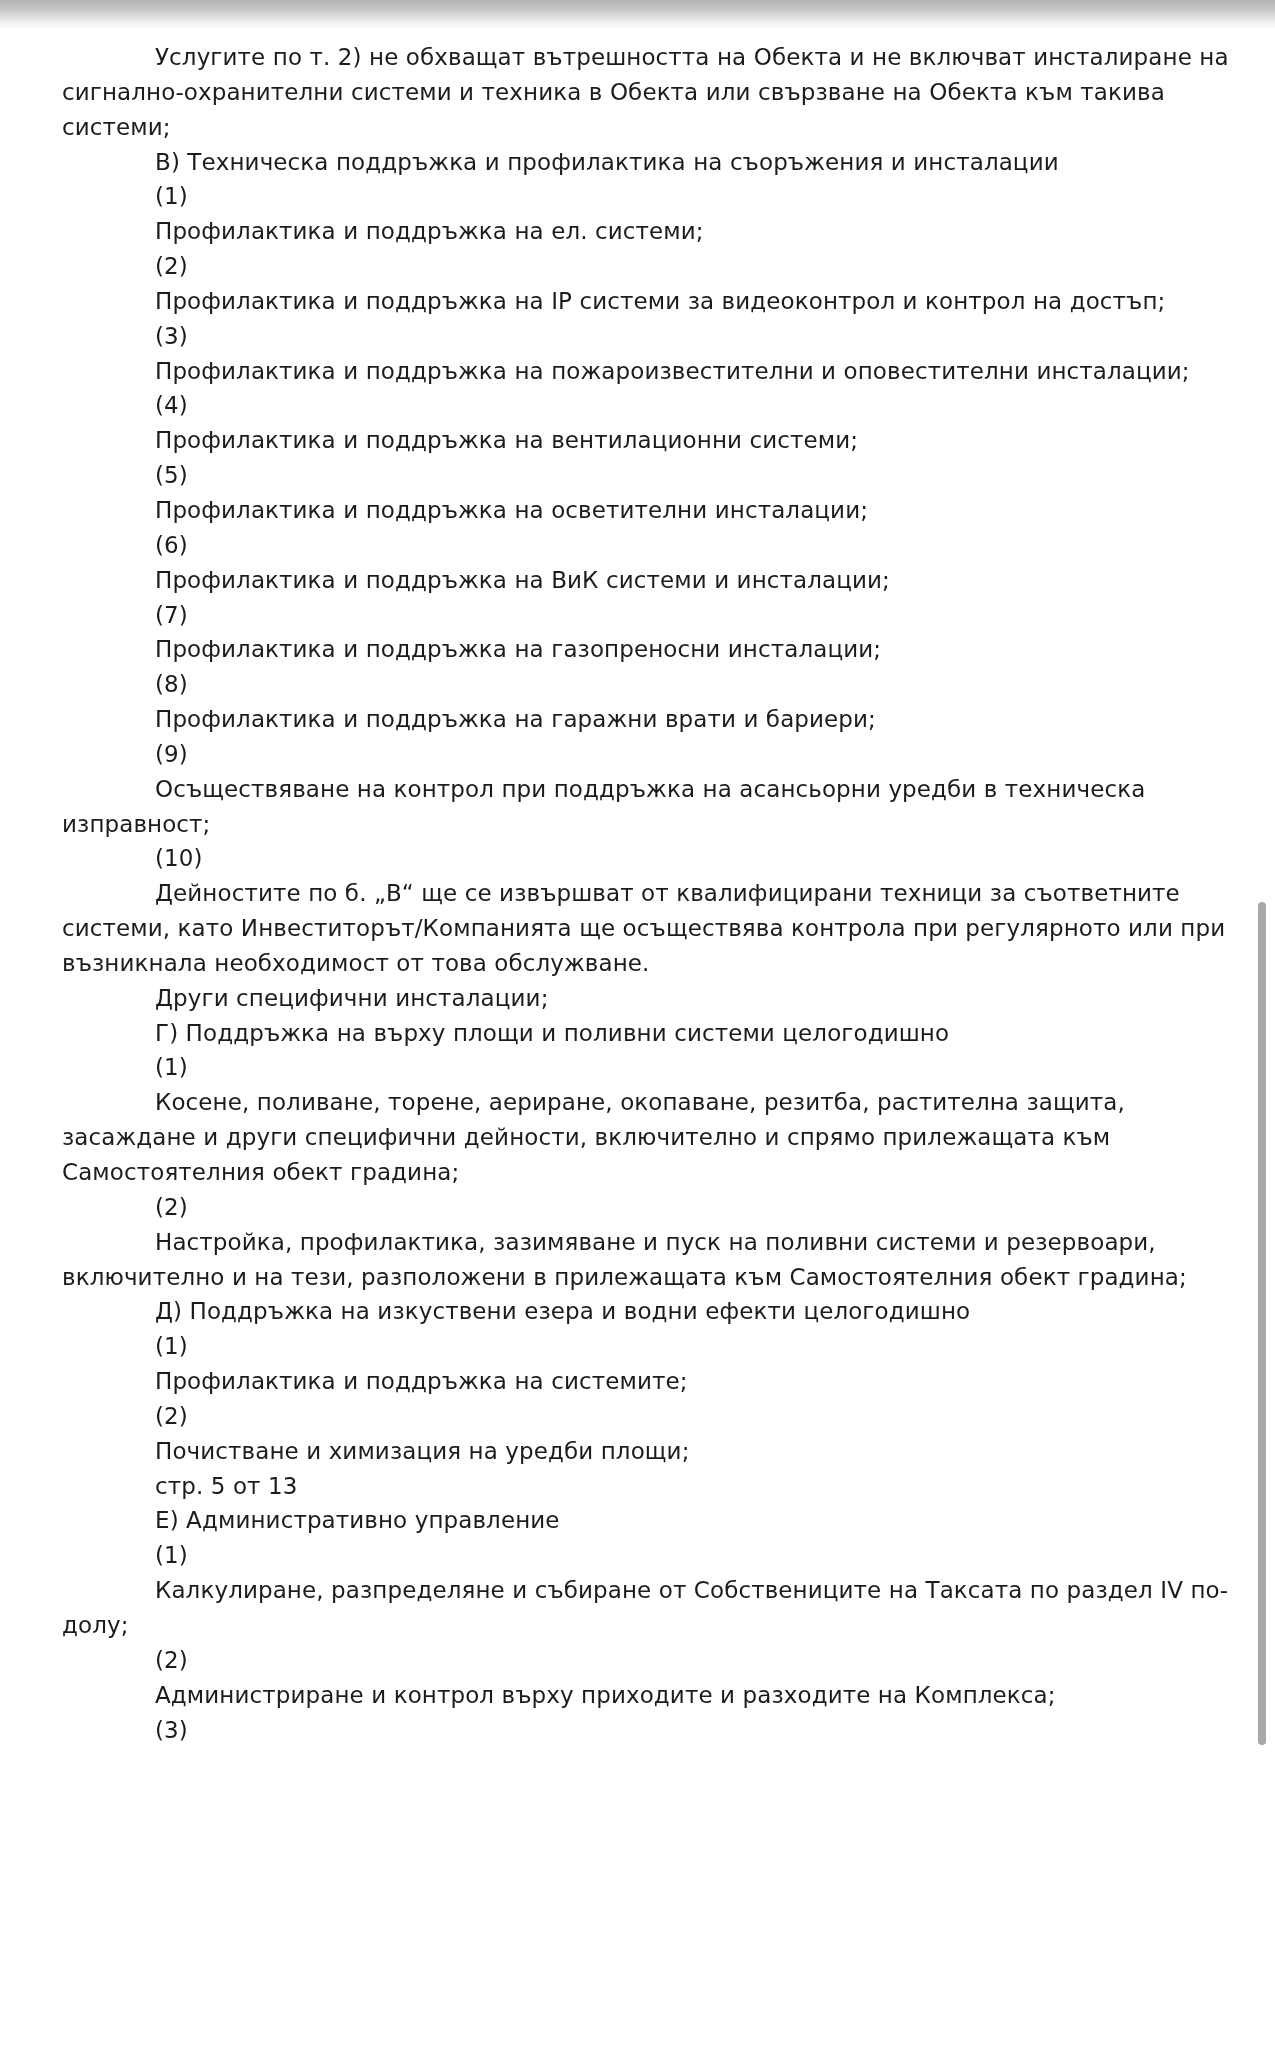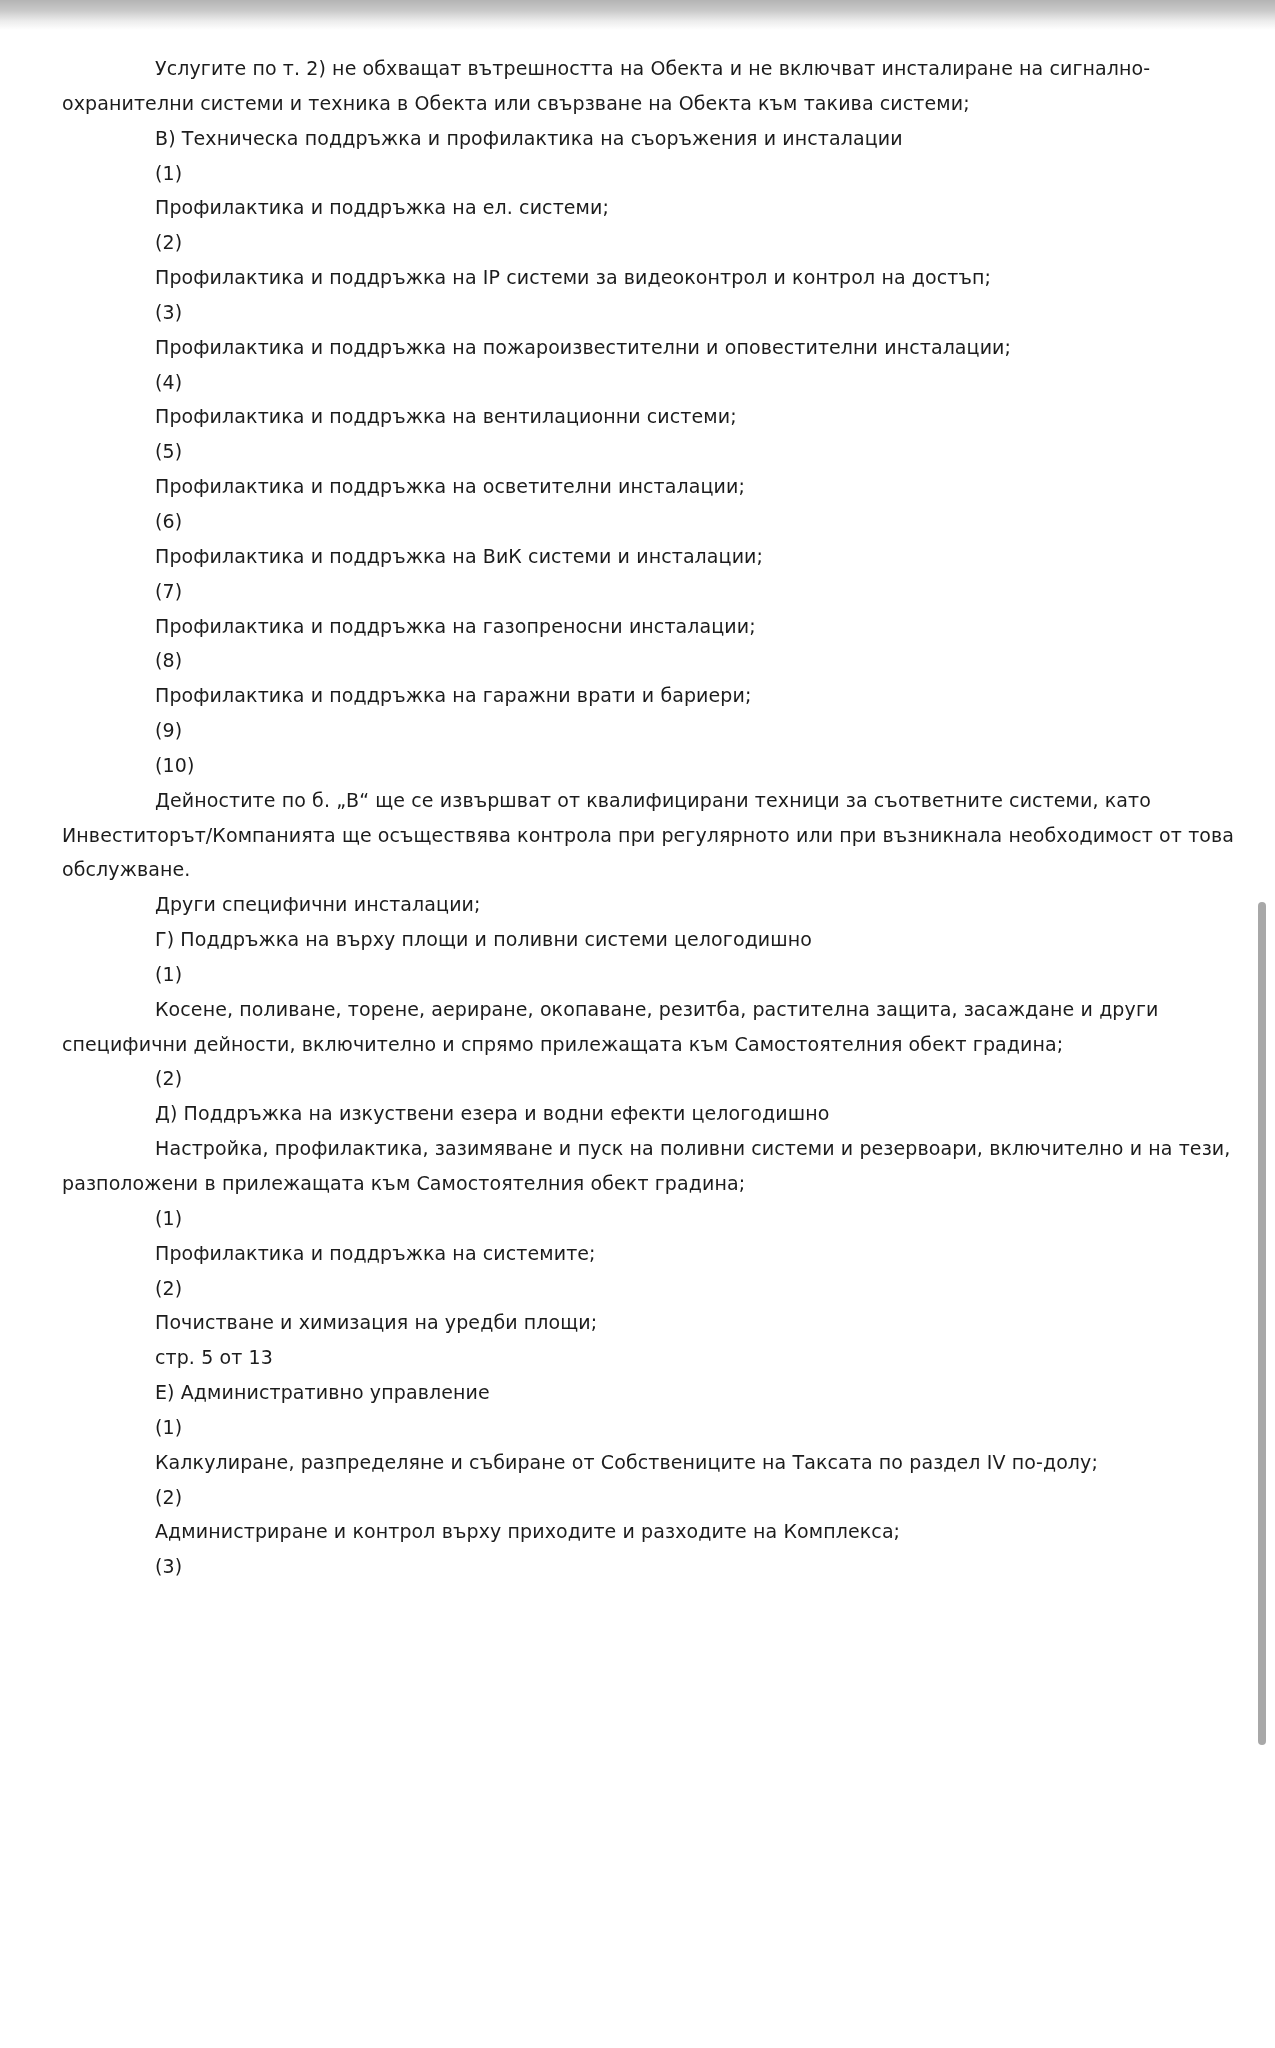--- a/index.html
+++ b/index.html
@@ -18,23 +18,23 @@
   .top-shadow {
     position: absolute;
     left: 0; top: 0;
     width: 1275px;
     height: 30px;
     background: linear-gradient(to bottom, #b4b4b4 0%, #c9c9c9 35%, #ececec 70%, #ffffff 100%);
   }
   .doc {
     position: absolute;
     left: 62px;
-    top: 51px;
+    top: 40px;
     width: 1180px;
-    font-size: 19px;
+    font-size: 23px;
     line-height: 34.85px;
     letter-spacing: 0.1px;
   }
   .p {
     margin: 0;
     text-indent: 93px;
     white-space: normal;
   }
   .scrollbar {
     position: absolute;
@@ -64,29 +64,30 @@
   <p class="p">Профилактика и поддръжка на вентилационни системи;</p>
   <p class="p">(5)</p>
   <p class="p">Профилактика и поддръжка на осветителни инсталации;</p>
   <p class="p">(6)</p>
   <p class="p">Профилактика и поддръжка на ВиК системи и инсталации;</p>
   <p class="p">(7)</p>
   <p class="p">Профилактика и поддръжка на газопреносни инсталации;</p>
   <p class="p">(8)</p>
   <p class="p">Профилактика и поддръжка на гаражни врати и бариери;</p>
   <p class="p">(9)</p>
+  <p class="p">Осъществяване на контрол при поддръжка на асансьорни уредби в техническа изправност;</p>
   <p class="p">(10)</p>
   <p class="p">Дейностите по б. „В“ ще се извършват от квалифицирани техници за съответните системи, като Инвеститорът/Компанията ще осъществява контрола при регулярното или при възникнала необходимост от това обслужване.</p>
   <p class="p">Други специфични инсталации;</p>
   <p class="p">Г) Поддръжка на върху площи и поливни системи целогодишно</p>
   <p class="p">(1)</p>
   <p class="p">Косене, поливане, торене, аериране, окопаване, резитба, растителна защита, засаждане и други специфични дейности, включително и спрямо прилежащата към Самостоятелния обект градина;</p>
   <p class="p">(2)</p>
+  <p class="p">Настройка, профилактика, зазимяване и пуск на поливни системи и резервоари, включително и на тези, разположени в прилежащата към Самостоятелния обект градина;</p>
   <p class="p">Д) Поддръжка на изкуствени езера и водни ефекти целогодишно</p>
-  <p class="p">Настройка, профилактика, зазимяване и пуск на поливни системи и резервоари, включително и на тези, разположени в прилежащата към Самостоятелния обект градина;</p>
   <p class="p">(1)</p>
   <p class="p">Профилактика и поддръжка на системите;</p>
   <p class="p">(2)</p>
   <p class="p">Почистване и химизация на уредби площи;</p>
   <p class="p">стр. 5 от 13</p>
   <p class="p">Е) Административно управление</p>
   <p class="p">(1)</p>
   <p class="p">Калкулиране, разпределяне и събиране от Собствениците на Таксата по раздел IV по-долу;</p>
   <p class="p">(2)</p>
   <p class="p">Администриране и контрол върху приходите и разходите на Комплекса;</p>

